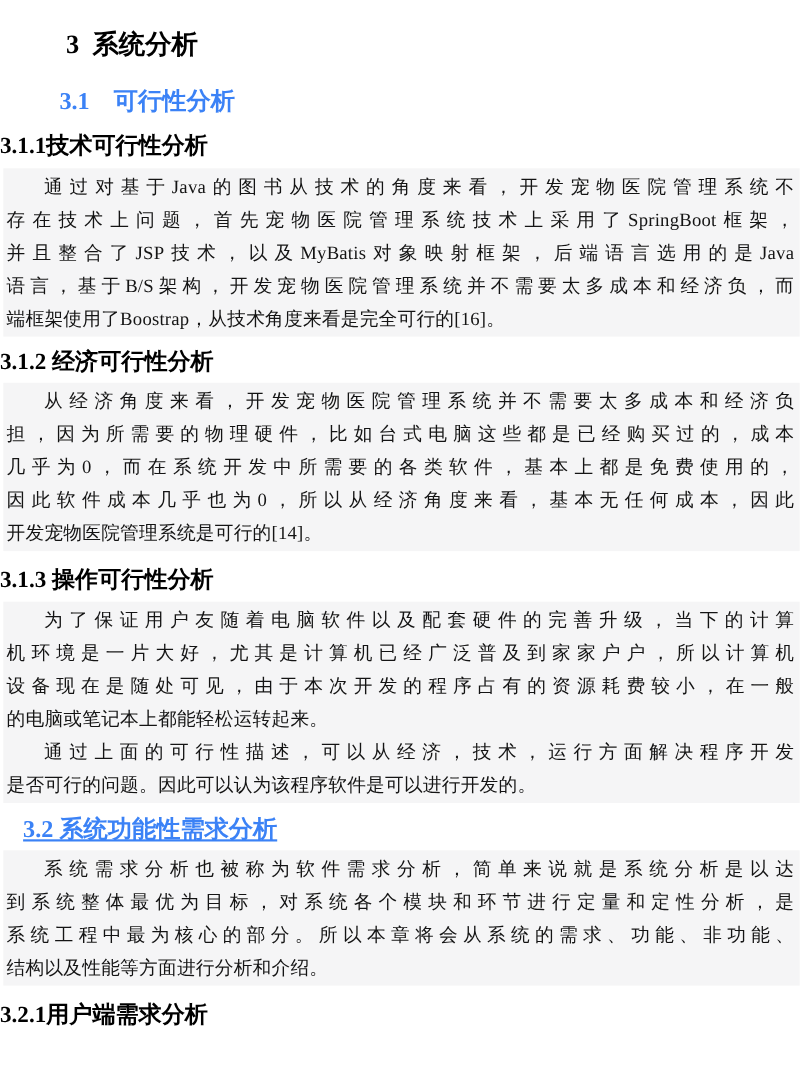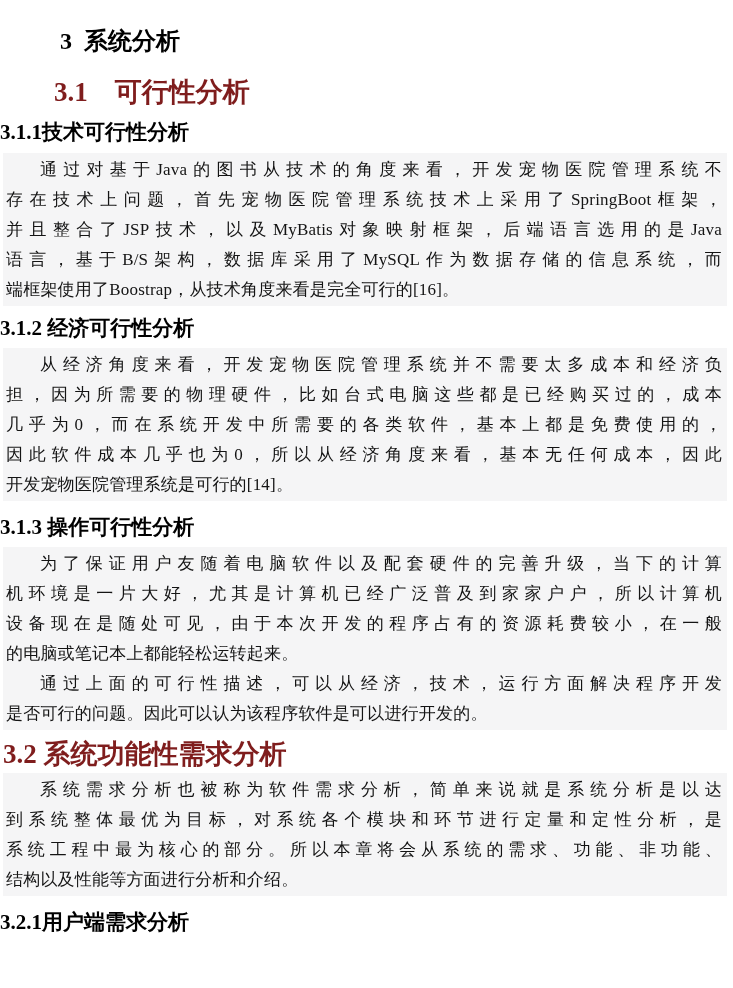--- a/index.html
+++ b/index.html
@@ -23,27 +23,27 @@
     padding-left: 60px;
     font-size: 24px;
     line-height: 30px;
     font-weight: bold;
     color: #000;
     white-space: pre;
   }
   .h2 {
     margin: 22px 0 0 0;
     padding-left: 54px;
-    font-size: 27px;
+    font-size: 22px;
     line-height: 28px;
     font-weight: bold;
-    color: #7f1d1d;
+    color: #3b82f6;
     white-space: pre;
   }
-  .h2.flush { padding-left: 3px; margin-top: 10px; }
+  .h2.flush { padding-left: 21px; margin-top: 10px; text-decoration: underline; }
   .h3 {
     margin: 13px 0 0 0;
     font-size: 21px;
     line-height: 27px;
     font-weight: bold;
     color: #000;
     white-space: pre;
   }
   .h3.mt9 { margin-top: 9px; }
   .h3.mt16 { margin-top: 13px; }
@@ -75,21 +75,21 @@
   <div class="h1">3  系统分析</div>
 
   <div class="h2">3.1　可行性分析</div>
 
   <div class="h3">3.1.1技术可行性分析</div>
   <div class="band">
     <div class="para">
         <div class="line">通过对基于Java的图书从技术的角度来看，开发宠物医院管理系统不</div>
         <div class="line">存在技术上问题，首先宠物医院管理系统技术上采用了SpringBoot框架，</div>
         <div class="line">并且整合了JSP技术，以及MyBatis对象映射框架，后端语言选用的是Java</div>
-        <div class="line">语言，基于B/S架构，数据库采用了MySQL作为数据存储的信息系统，而</div>
+        <div class="line">语言，基于B/S架构，开发宠物医院管理系统并不需要太多成本和经济负，而</div>
         <div class="line">端框架使用了Boostrap，从技术角度来看是完全可行的[16]。</div>
       </div>
   </div>
 
   <div class="h3 mt9">3.1.2 经济可行性分析</div>
   <div class="band mt6">
     <div class="para">
         <div class="line">从经济角度来看，开发宠物医院管理系统并不需要太多成本和经济负</div>
         <div class="line">担，因为所需要的物理硬件，比如台式电脑这些都是已经购买过的，成本</div>
         <div class="line">几乎为0，而在系统开发中所需要的各类软件，基本上都是免费使用的，</div>

